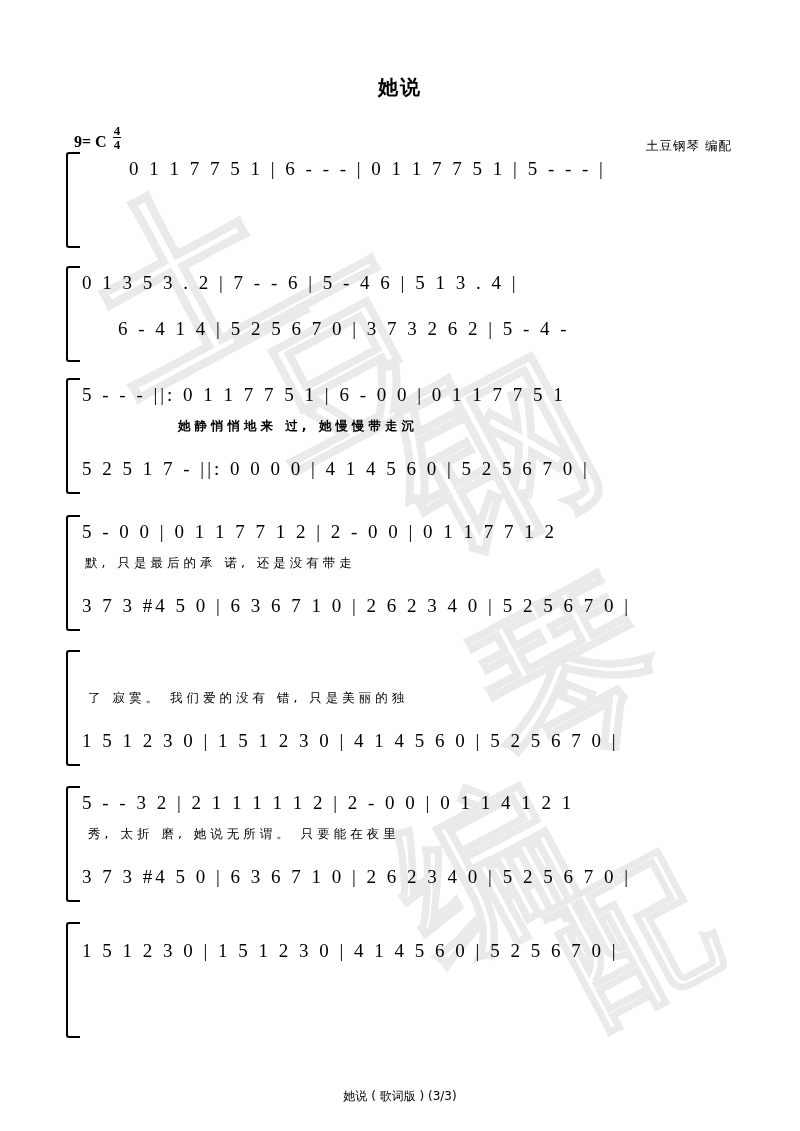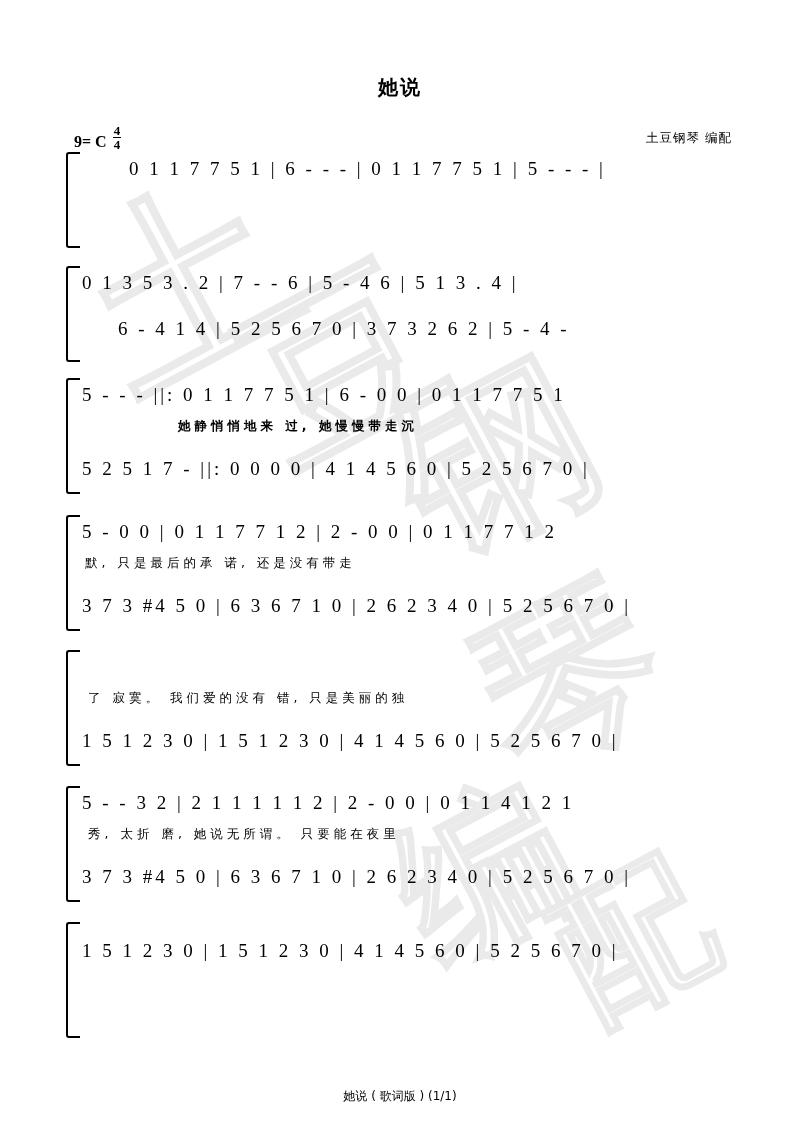--- a/index.html
+++ b/index.html
@@ -67,21 +67,21 @@
     text-align: center;
     line-height: 1;
     font-size: 13px;
   }
   .key-sig .frac .num { display: block; border-bottom: 1.4px solid #000; padding: 0 1px; }
   .key-sig .frac .den { display: block; padding: 0 1px; }
 
   .composer {
     position: absolute;
     right: 68px;
-    top: 130px;
+    top: 138px;
     font-size: 12.5px;
     font-family: "DejaVu Sans", sans-serif;
     letter-spacing: 1px;
   }
 
   
   .system {
     position: absolute;
     left: 66px;
     width: 668px;
@@ -216,14 +216,14 @@
     </div>
   </div>
 
   <div class="system" style="top:922px; height:116px;">
     <div class="brace"></div>
     <div class="staff" style="margin-top:12px;">
       <div class="notes" style="letter-spacing:3px;">1 5 1 2 3  0 | 1 5 1 2 3  0 | 4 1 4 5 6  0 | 5 2 5 6 7  0 |</div>
     </div>
   </div>
 
-  <div class="footer">她说 ( 歌词版 ) (1/1)</div>
+  <div class="footer">她说 ( 歌词版 ) (3/3)</div>
 </div>
 
 </body></html>

